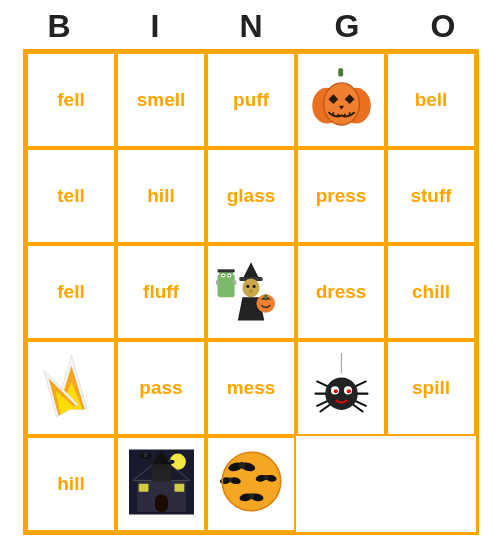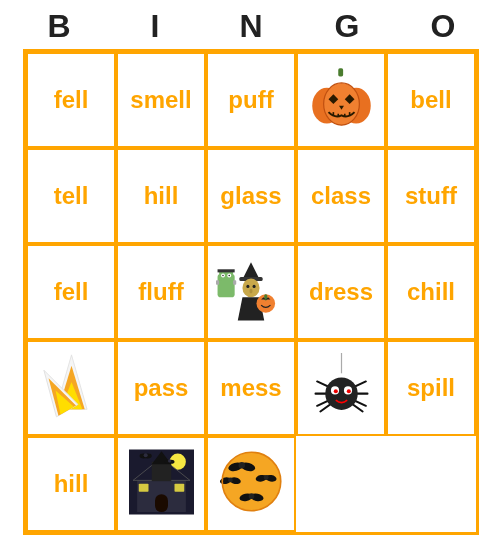--- a/index.html
+++ b/index.html
@@ -40,21 +40,21 @@
       align-items: center;
       justify-content: center;
       background: white;
       font-size: 20px;
       font-weight: bold;
       color: orange;
       text-align: center;
       position: relative;
     }
     .cell-word {
-      font-size: 24px;
+      font-size: 19px;
       font-weight: bold;
       color: orange;
     }
     
     .icon-cell {
       padding: 4px;
     }
   </style>
 </head>
 <body>
@@ -108,21 +108,21 @@
     <div class="cell icon-cell">
       <span class="cell-word">tell</span>
     </div>
     <div class="cell icon-cell">
       <span class="cell-word">hill</span>
     </div>
     <div class="cell icon-cell">
       <span class="cell-word">glass</span>
     </div>
     <div class="cell icon-cell">
-      <span class="cell-word">class</span>
+      <span class="cell-word">press</span>
     </div>
     <div class="cell icon-cell">
       <span class="cell-word">stuff</span>
     </div>
     <div class="cell icon-cell">
       <span class="cell-word">fell</span>
     </div>
     <div class="cell icon-cell">
       <span class="cell-word">fluff</span>
     </div>

